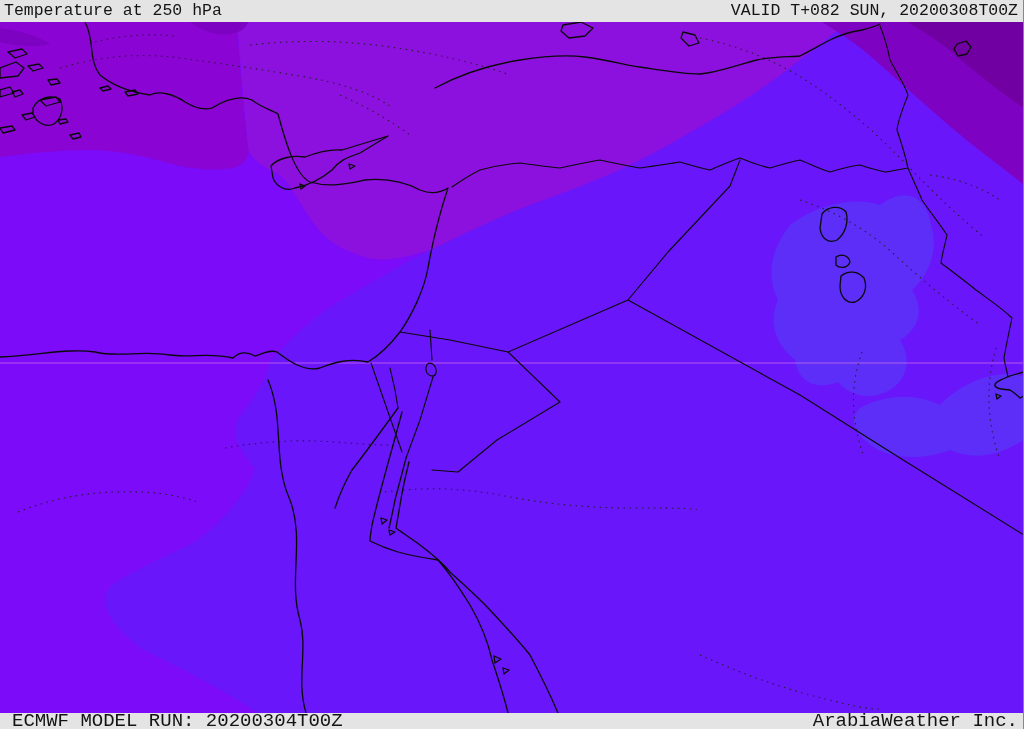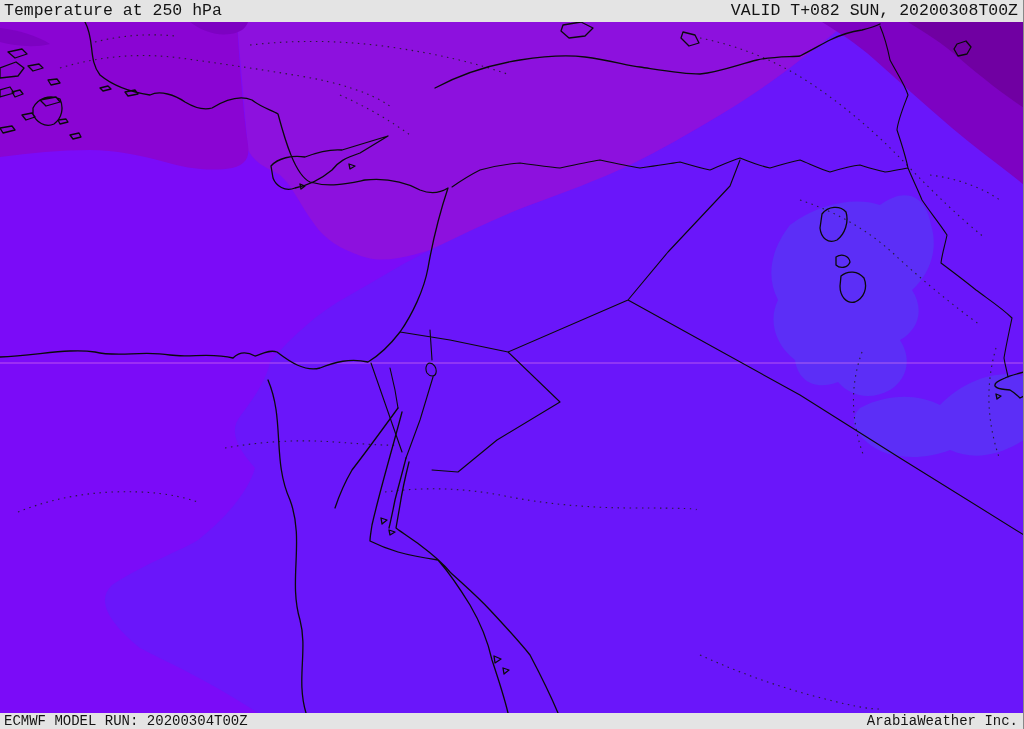--- a/index.html
+++ b/index.html
@@ -7,21 +7,21 @@
     position:relative;width:1023px;height:729px;overflow:hidden;
     font-family:Liberation Mono, monospace;
     background:#6a16fa;
   }
   .bar{
     position:absolute;left:0;width:1024px;background:#e4e4e4;
     display:flex;justify-content:space-between;align-items:center;
     box-sizing:border-box;color:#141414;z-index:5;
   }
   #topbar{top:0;height:22px;padding:0 6px 0 4px;font-size:16.5px;}
-  #bottombar{top:713px;height:16px;padding:0 6px 0 4px;font-size:14px;}
+  #bottombar{top:713px;height:16px;padding:0 6px 0 12px;font-size:19px;}
   .bar span{white-space:nowrap;line-height:1;}
   #mapsvg{position:absolute;top:0;left:0;z-index:1;}
 </style>
 </head>
 <body>
 
 <div id="stage">
 
   <div id="topbar" class="bar" style="background: rgb(228, 228, 228);">
     <span>Temperature at 250 hPa</span>

